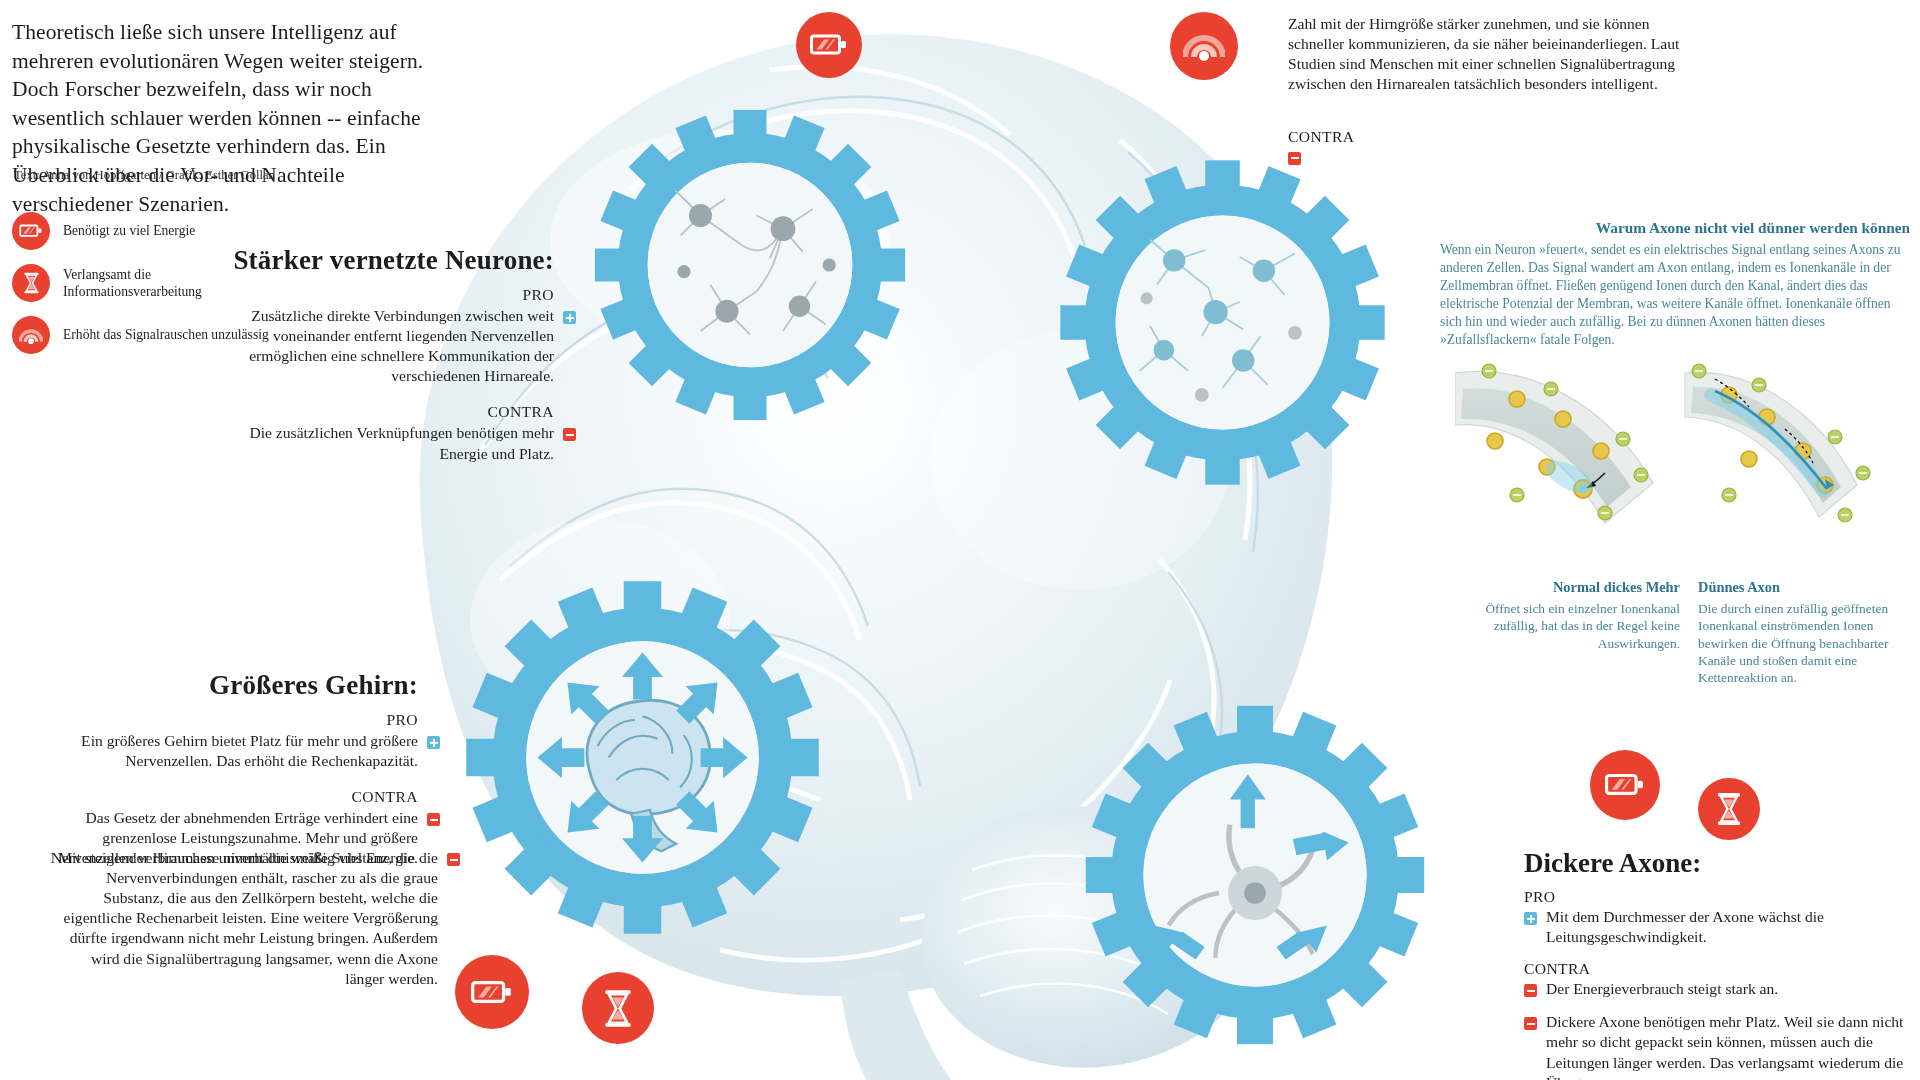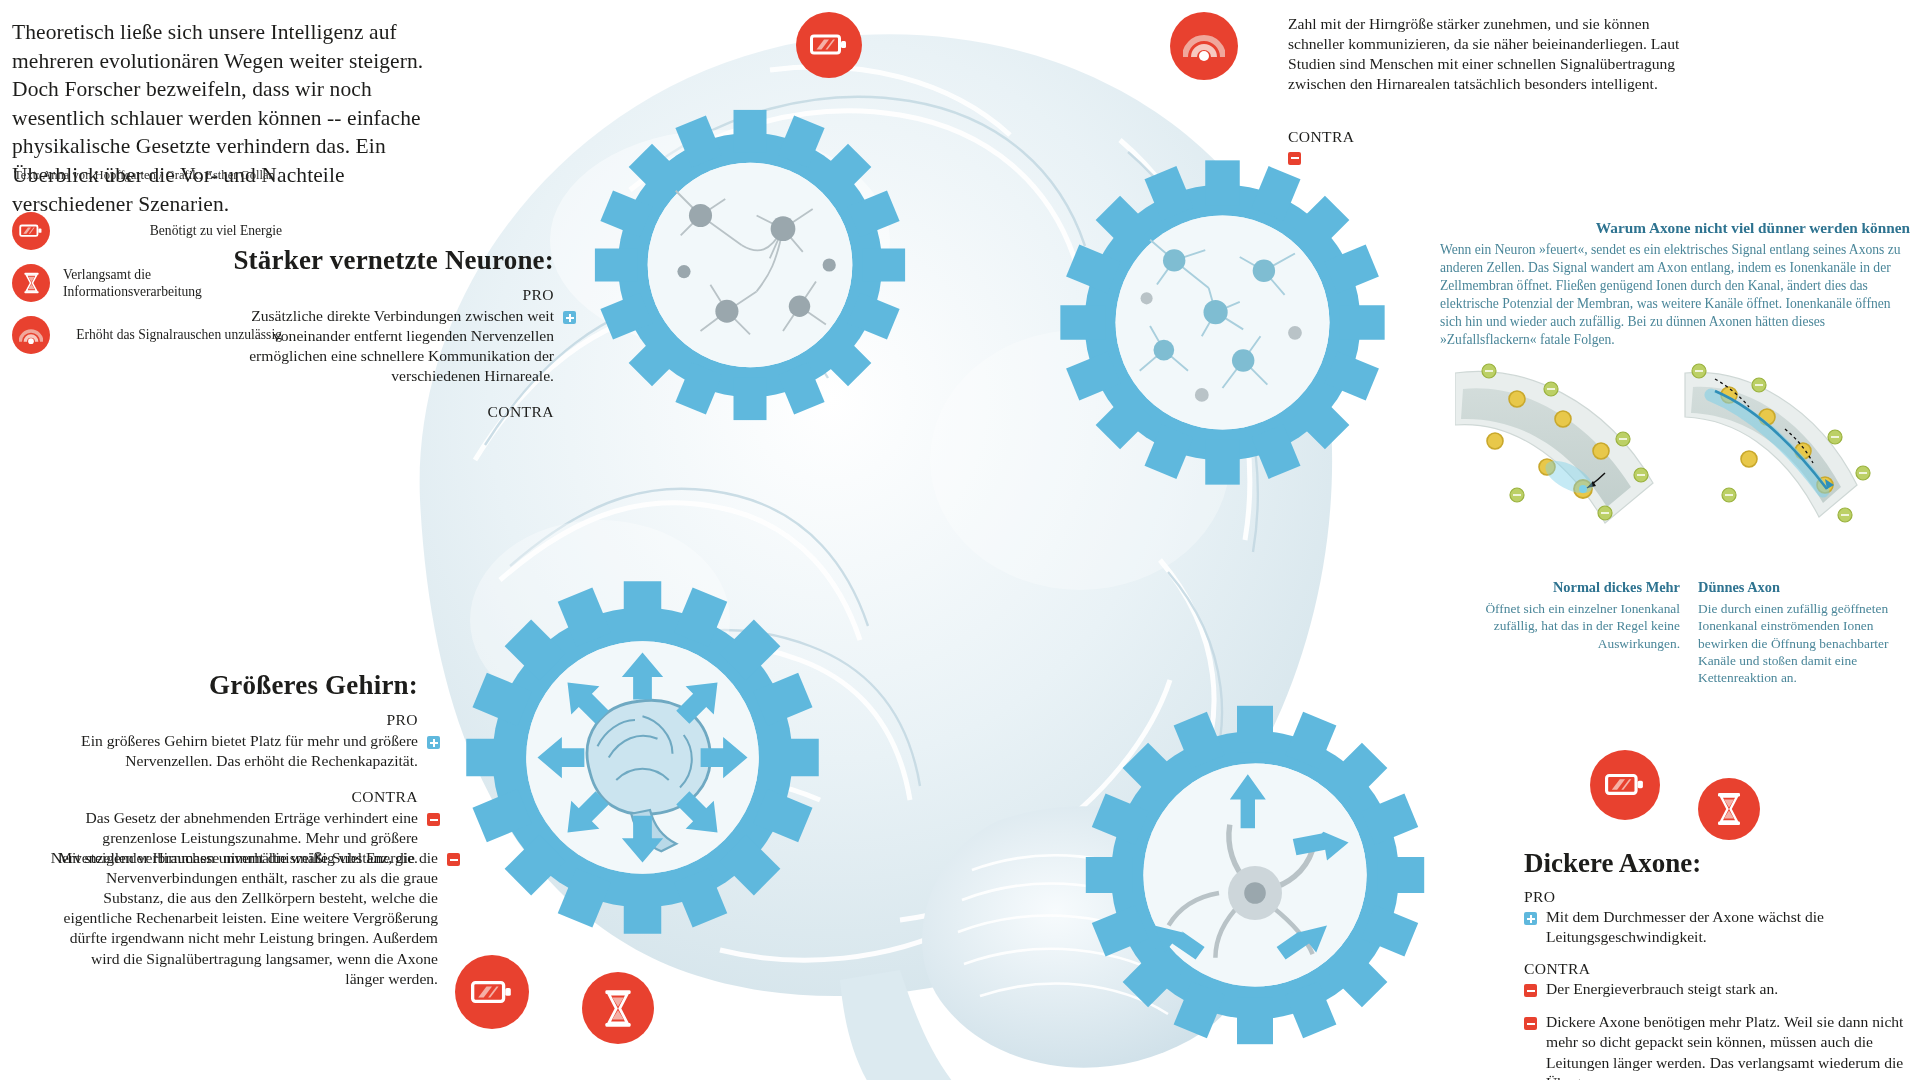--- a/index.html
+++ b/index.html
@@ -30,21 +30,21 @@
   .lead{
     position:absolute;left:12px;top:18px;width:432px;
     font-size:21.5px;line-height:1.33;letter-spacing:.1px;
   }
   .credit{
     position:absolute;left:14px;top:167px;width:400px;
     font-size:12.6px;line-height:1.3;color:#2b2b28;
   }
 
   .legend{position:absolute;left:12px;top:212px;width:270px;}
-  .legend-row{display:flex;align-items:center;margin-bottom:14px;justify-content:space-between;}
+  .legend-row{display:flex;align-items:center;margin-bottom:14px;}
   .legend-row .ic{width:38px;height:38px;border-radius:50%;background:#e8412f;
      flex:0 0 38px;display:flex;align-items:center;justify-content:center;margin-right:13px;}
   .legend-row .tx{font-size:13.6px;line-height:1.28;color:#1d1d1b;}
 
   .blk{position:absolute;}
   .blk h2{margin:0 0 10px 0;font-size:27px;font-weight:bold;letter-spacing:.2px;}
   .blk .hdr{font-size:15.6px;margin:0 0 2px 0;letter-spacing:.4px;}
   .blk p{margin:0;font-size:15.6px;line-height:1.29;}
   .ra{text-align:right;}
   .gap{height:17px;}
@@ -534,20 +534,24 @@
 
   <div class="blk ra" style="left:214px;top:245px;width:340px;">
     <h2>Stärker vernetzte Neurone:</h2>
     <div class="hdr">PRO</div>
     <div style="position:relative;">
       <p>Zusätzliche direkte Verbindungen zwischen weit voneinander entfernt liegenden Nervenzellen ermöglichen eine schnellere Kommunikation der verschiedenen Hirnareale.</p>
       <span class="mk plus mkR" style="right:-22px;top:5px;"></span>
     </div>
     <div class="gap"></div>
     <div class="hdr">CONTRA</div>
+    <div style="position:relative;">
+      <p>Die zusätzlichen Verknüpfungen benötigen mehr Energie und Platz.</p>
+      <span class="mk minus mkR" style="right:-22px;top:5px;"></span>
+    </div>
   </div>
 
   <div class="blk ra" style="left:48px;top:628px;width:370px;margin-top:42px;">
     <h2>Größeres Gehirn:</h2>
     <div class="hdr">PRO</div>
     <div style="position:relative;">
       <p>Ein größeres Gehirn bietet Platz für mehr und größere Nervenzellen. Das erhöht die Rechenkapazität.</p>
       <span class="mk plus mkR" style="right:-22px;top:5px;"></span>
     </div>
     <div class="gap"></div>

